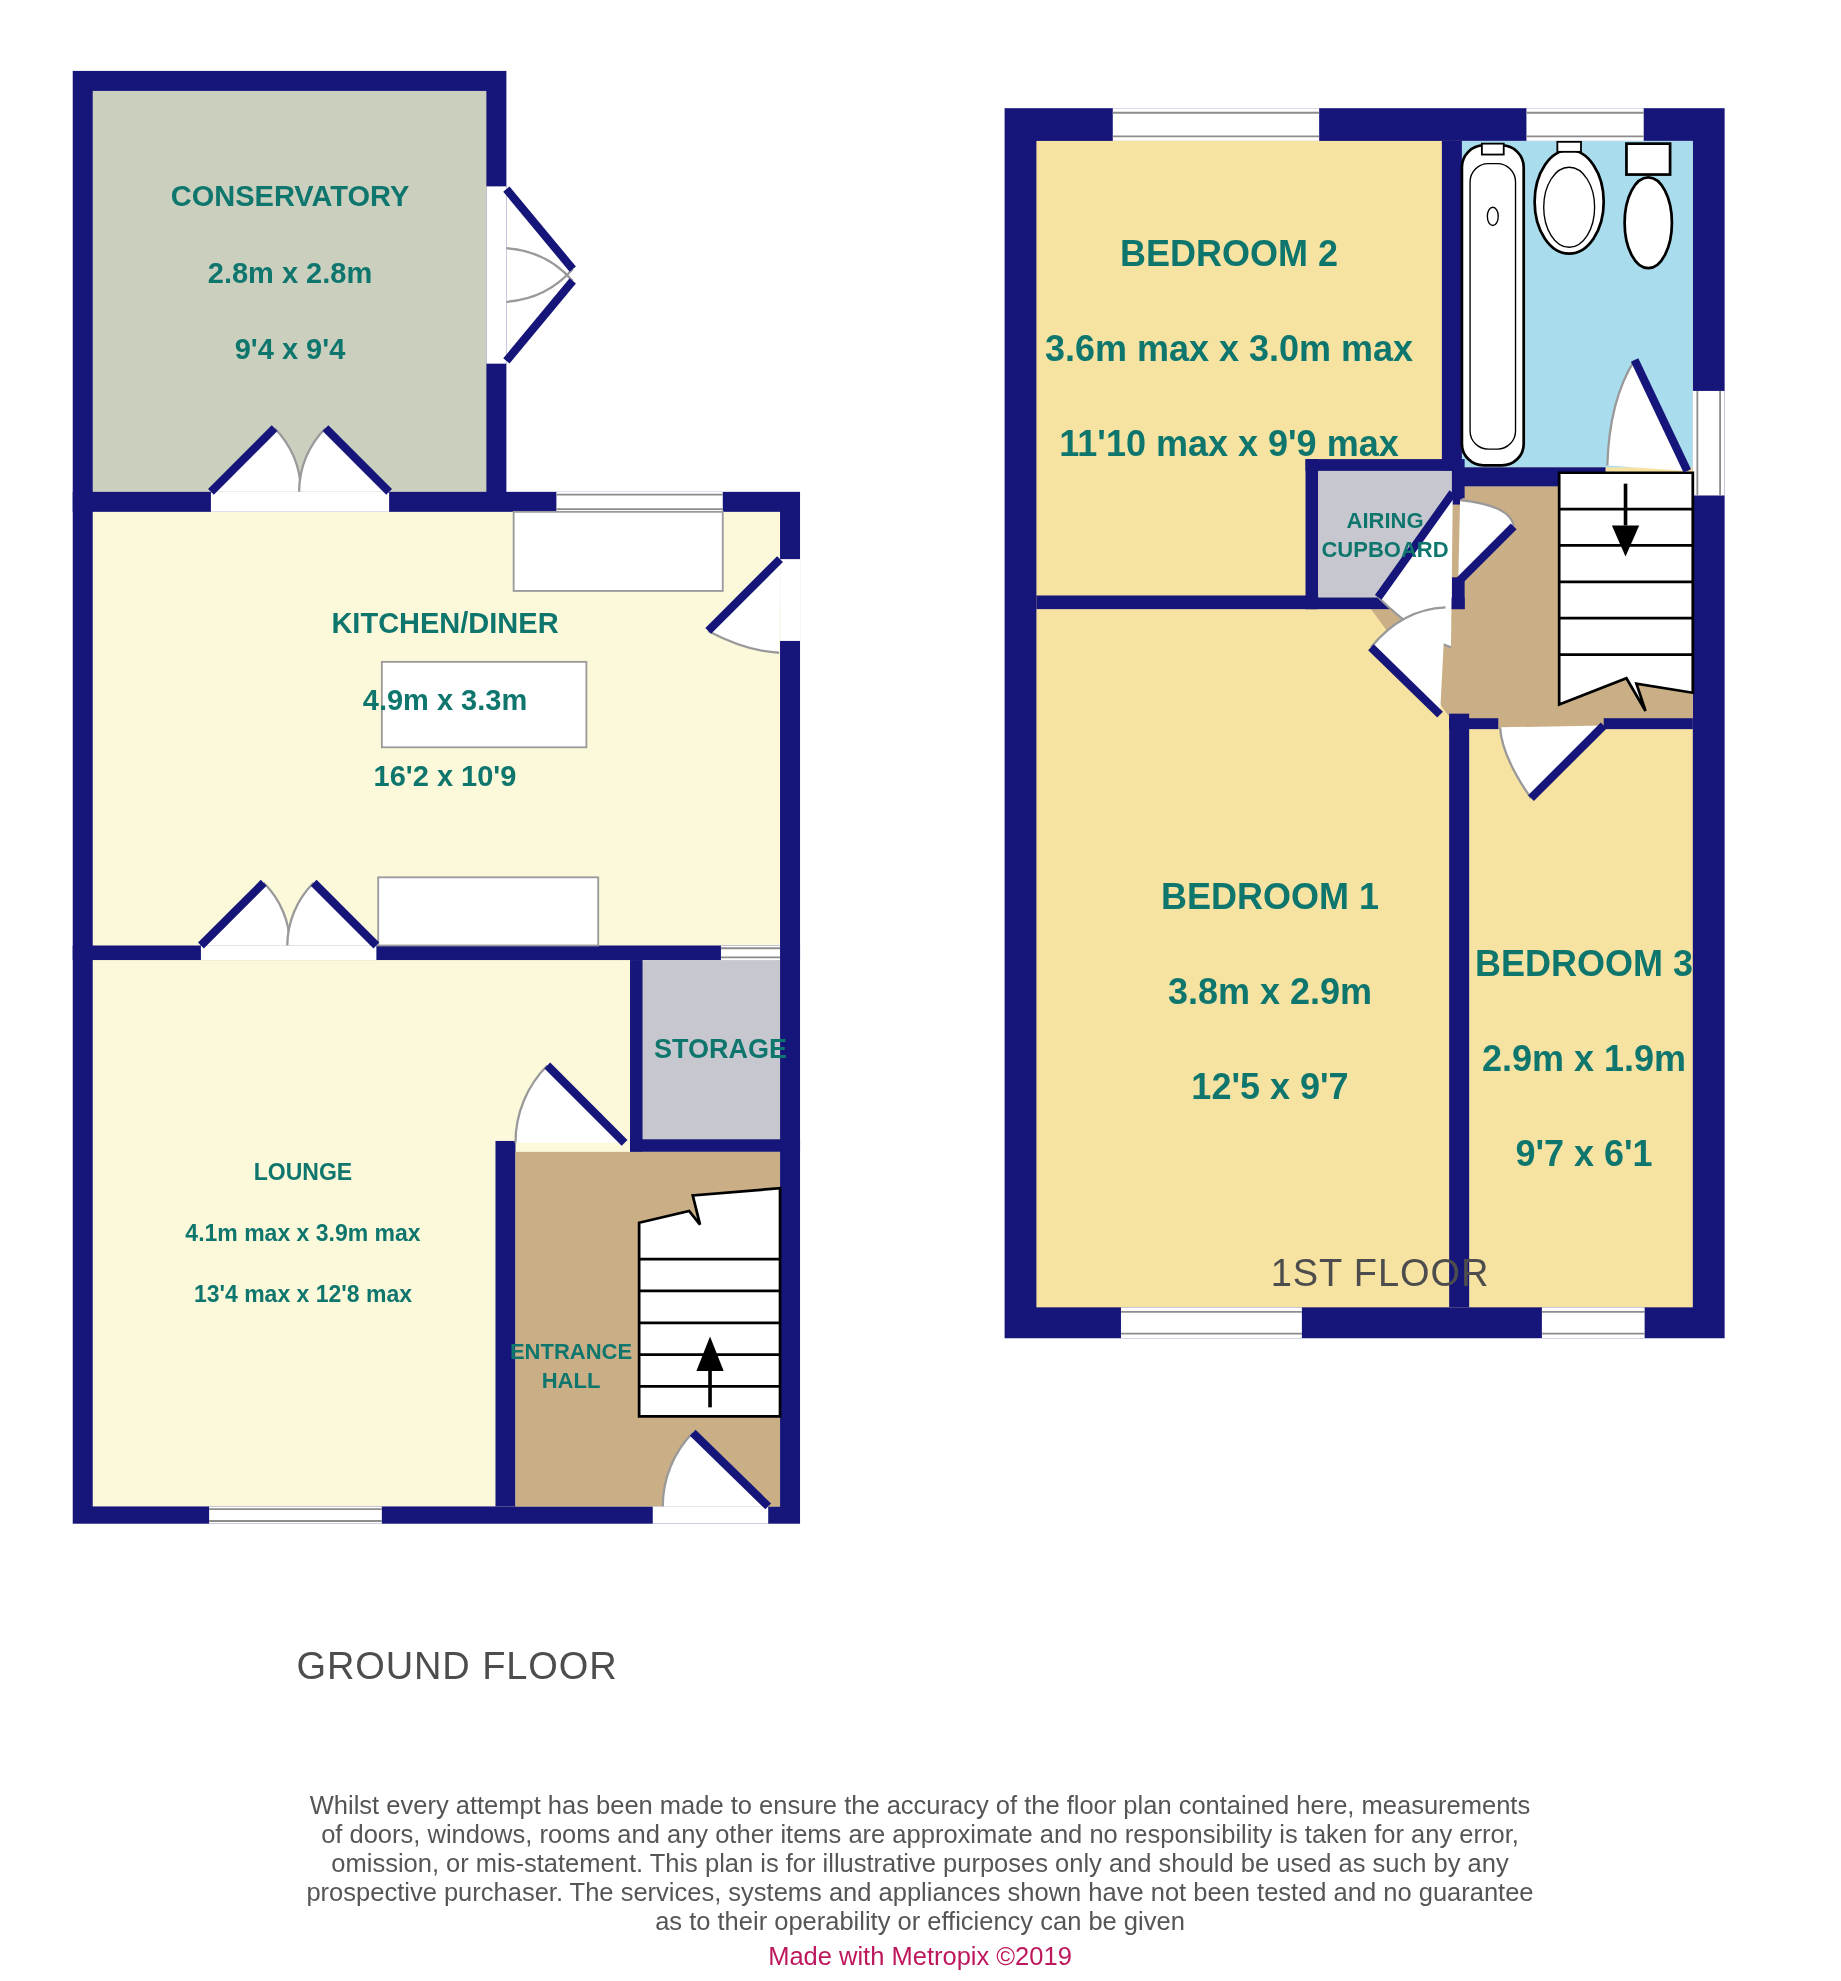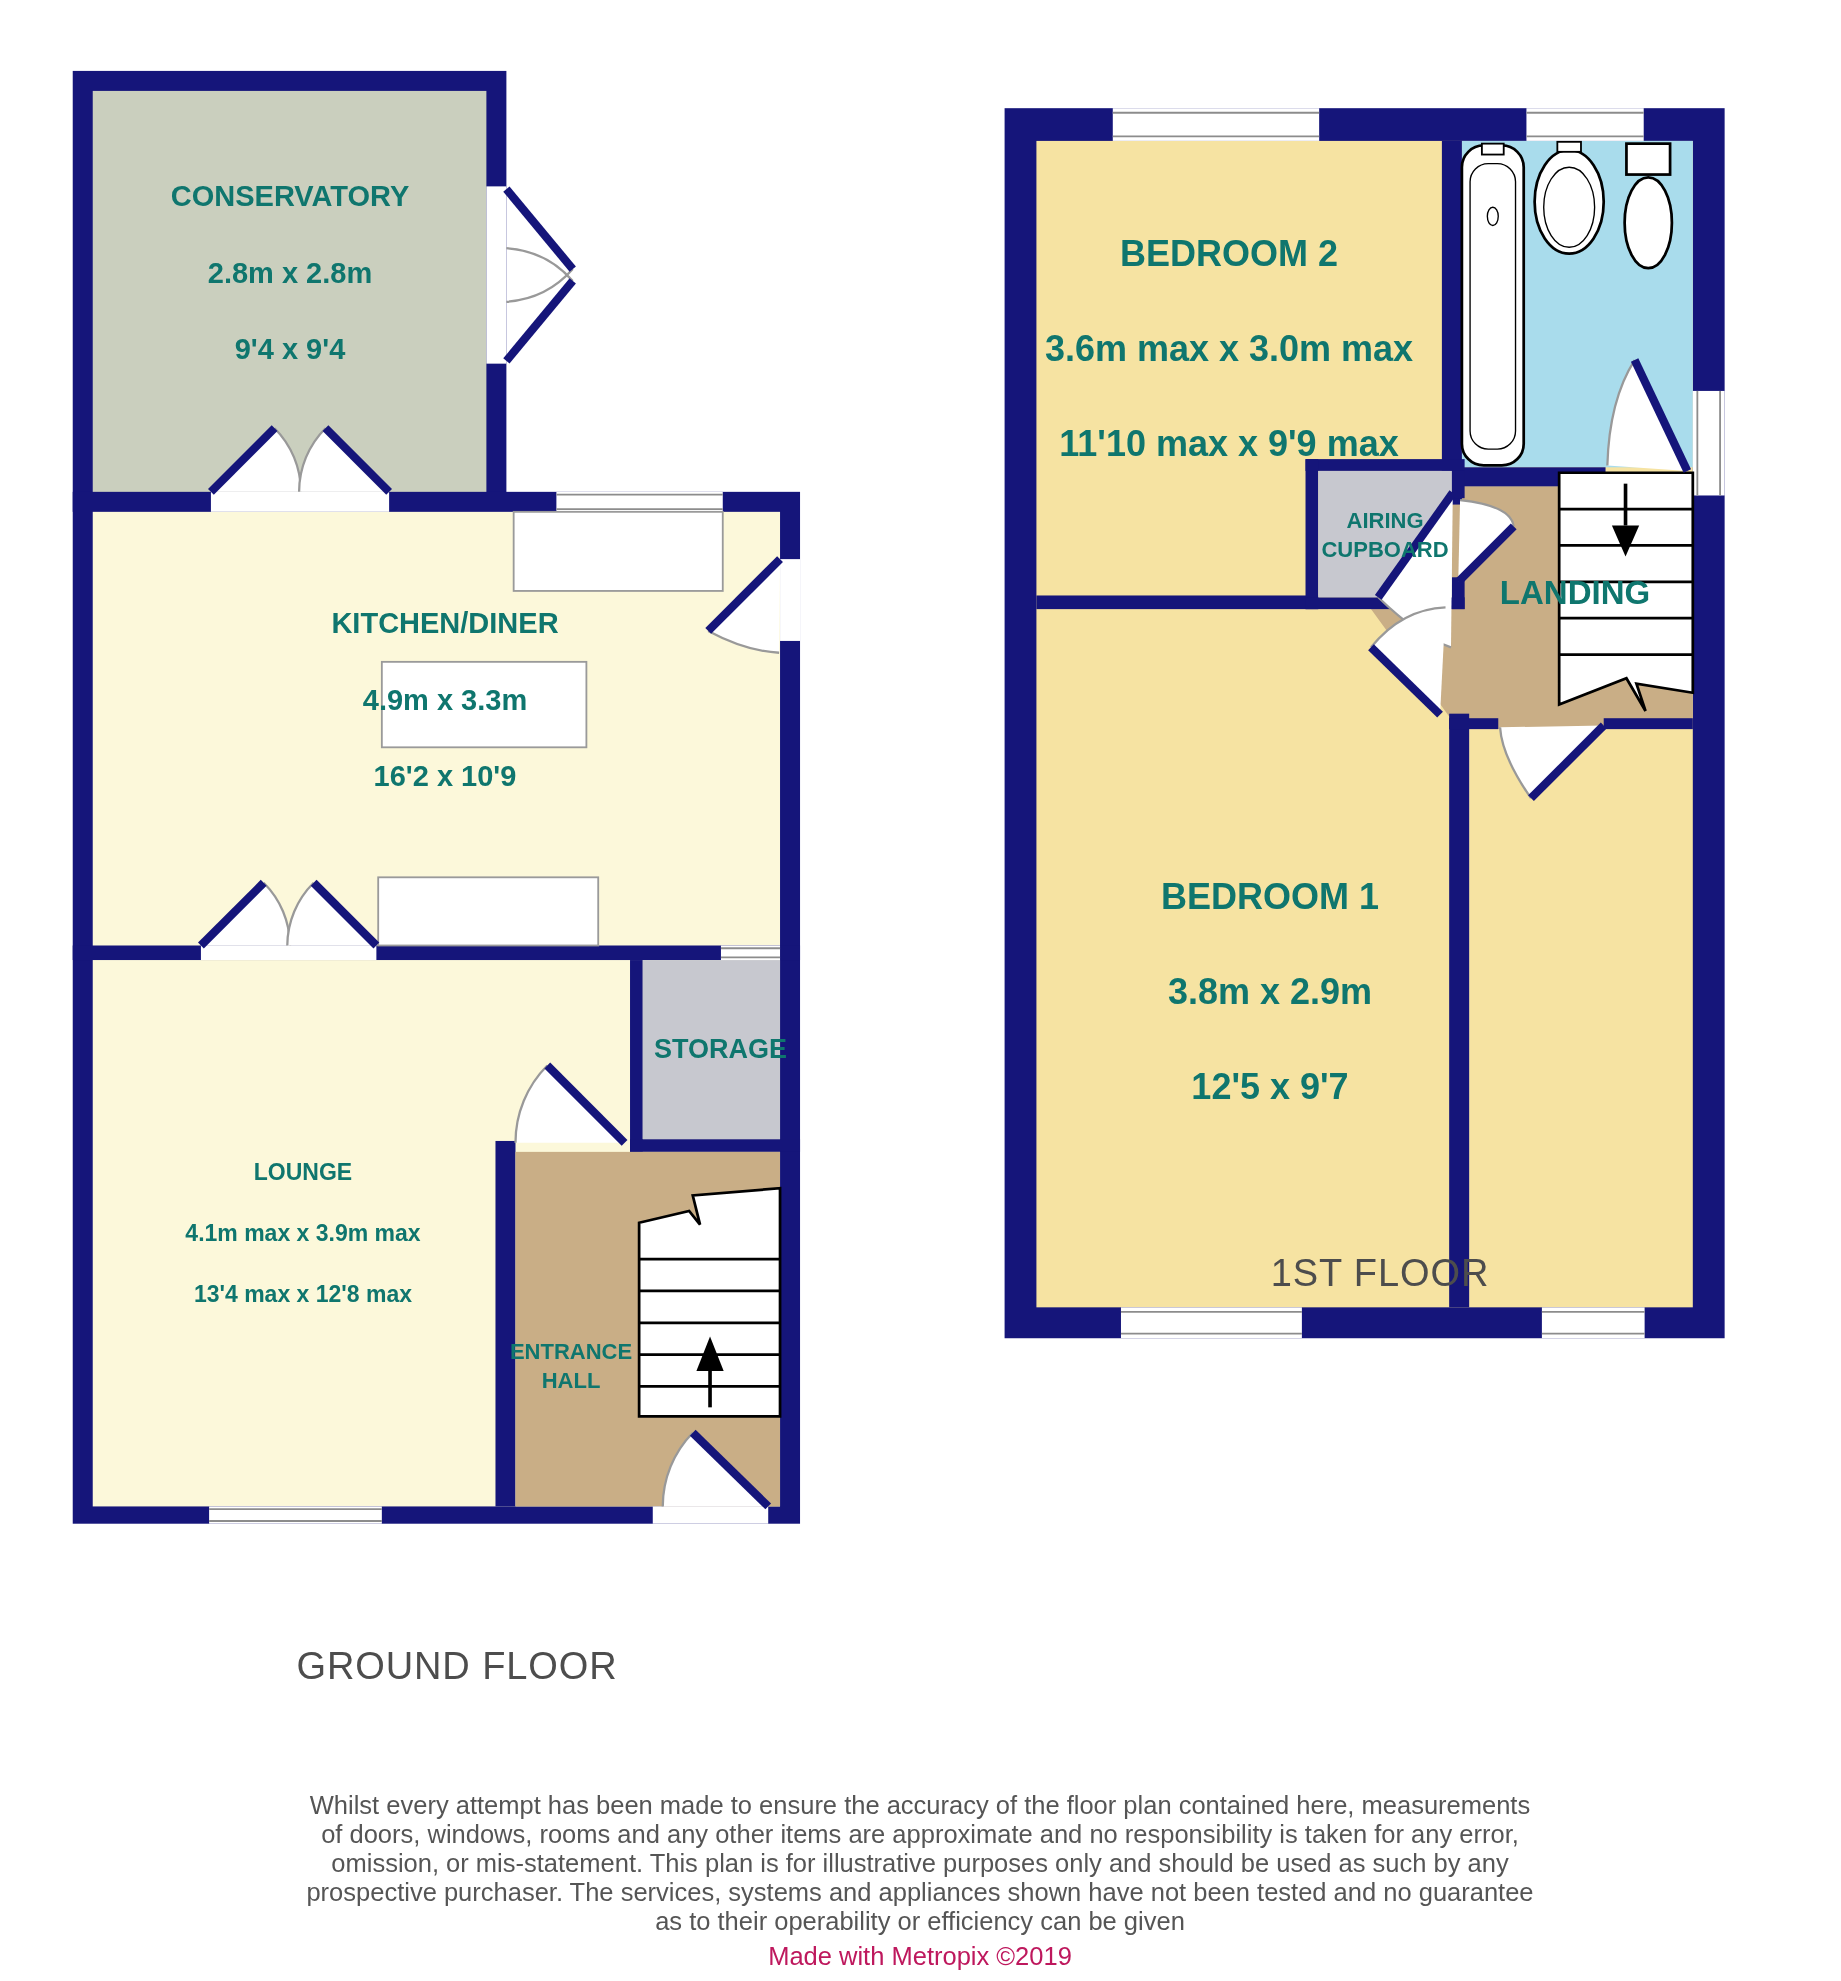--- a/index.html
+++ b/index.html
@@ -253,35 +253,37 @@
   <span>ENTRANCE
 HALL</span>
 </div>
 
 <div class="room-label" style="left:1229px; top:348px; font-size:36px;">
   <span>BEDROOM 2</span>
   <span>3.6m max x 3.0m max</span>
   <span>11'10 max x 9'9 max</span>
 </div>
 
-<div class="room-label" style="left:1575px; top:592px; font-size:33px;">
-  <span>LANDING</span>
-</div>
 
 <div class="room-label" style="left:1385px; top:535px; font-size:22px;">
   <span>AIRING
 CUPBOARD</span>
 </div>
 
 <div class="room-label" style="left:1242px; top:991px; font-size:36px;margin-left:28px;">
   <span>BEDROOM 1</span>
   <span>3.8m x 2.9m</span>
   <span>12'5 x 9'7</span>
 </div>
 
+<div class="room-label" style="left:1584px; top:1058px; font-size:36px;">
+  <span>BEDROOM 3</span>
+  <span>2.9m x 1.9m</span>
+  <span>9'7 x 6'1</span>
+</div>
 
 <div class="floor-title" style="left:457px; top:1666px;">GROUND FLOOR</div>
 <div class="floor-title" style="left:1380px; top:1273px;">1ST FLOOR</div>
 
 <div class="disclaimer">Whilst every attempt has been made to ensure the accuracy of the floor plan contained here, measurements
 of doors, windows, rooms and any other items are approximate and no responsibility is taken for any error,
 omission, or mis-statement. This plan is for illustrative purposes only and should be used as such by any
 prospective purchaser. The services, systems and appliances shown have not been tested and no guarantee
 as to their operability or efficiency can be given</div>
 <div class="credit">Made with Metropix ©2019</div>

